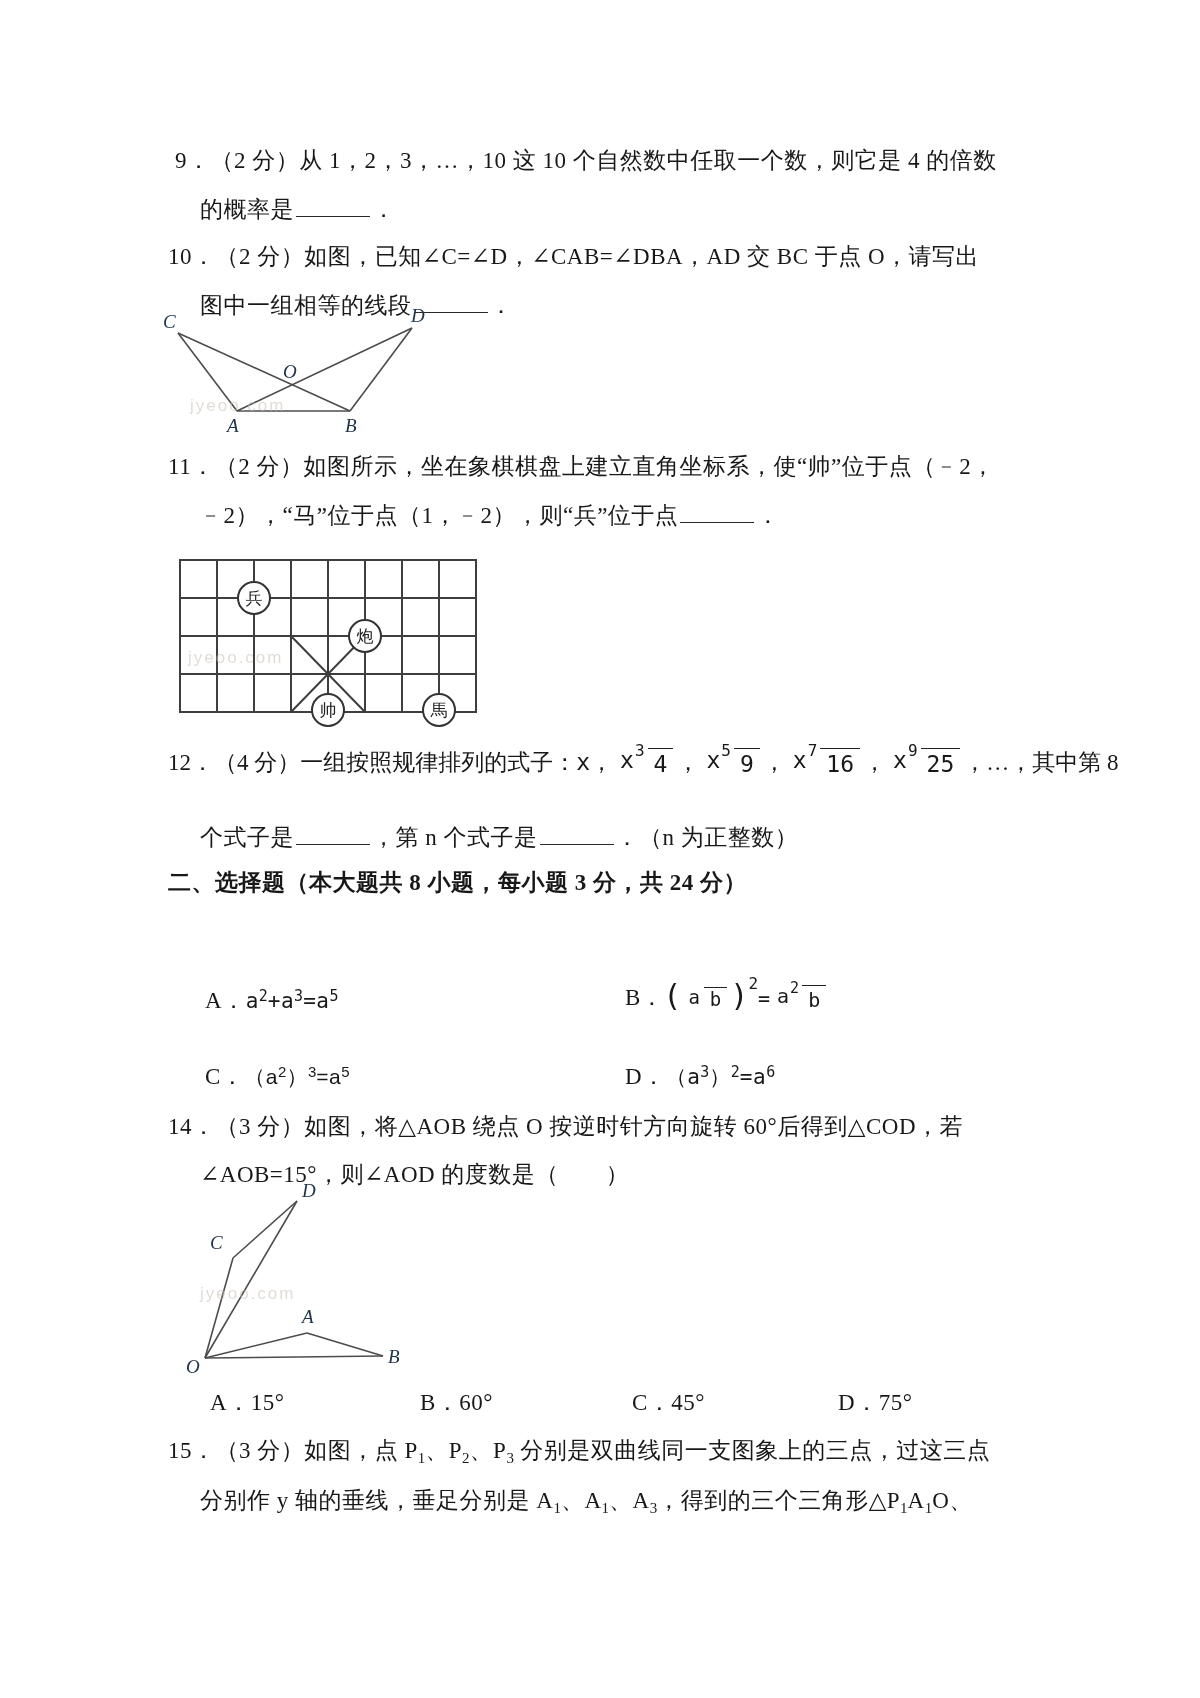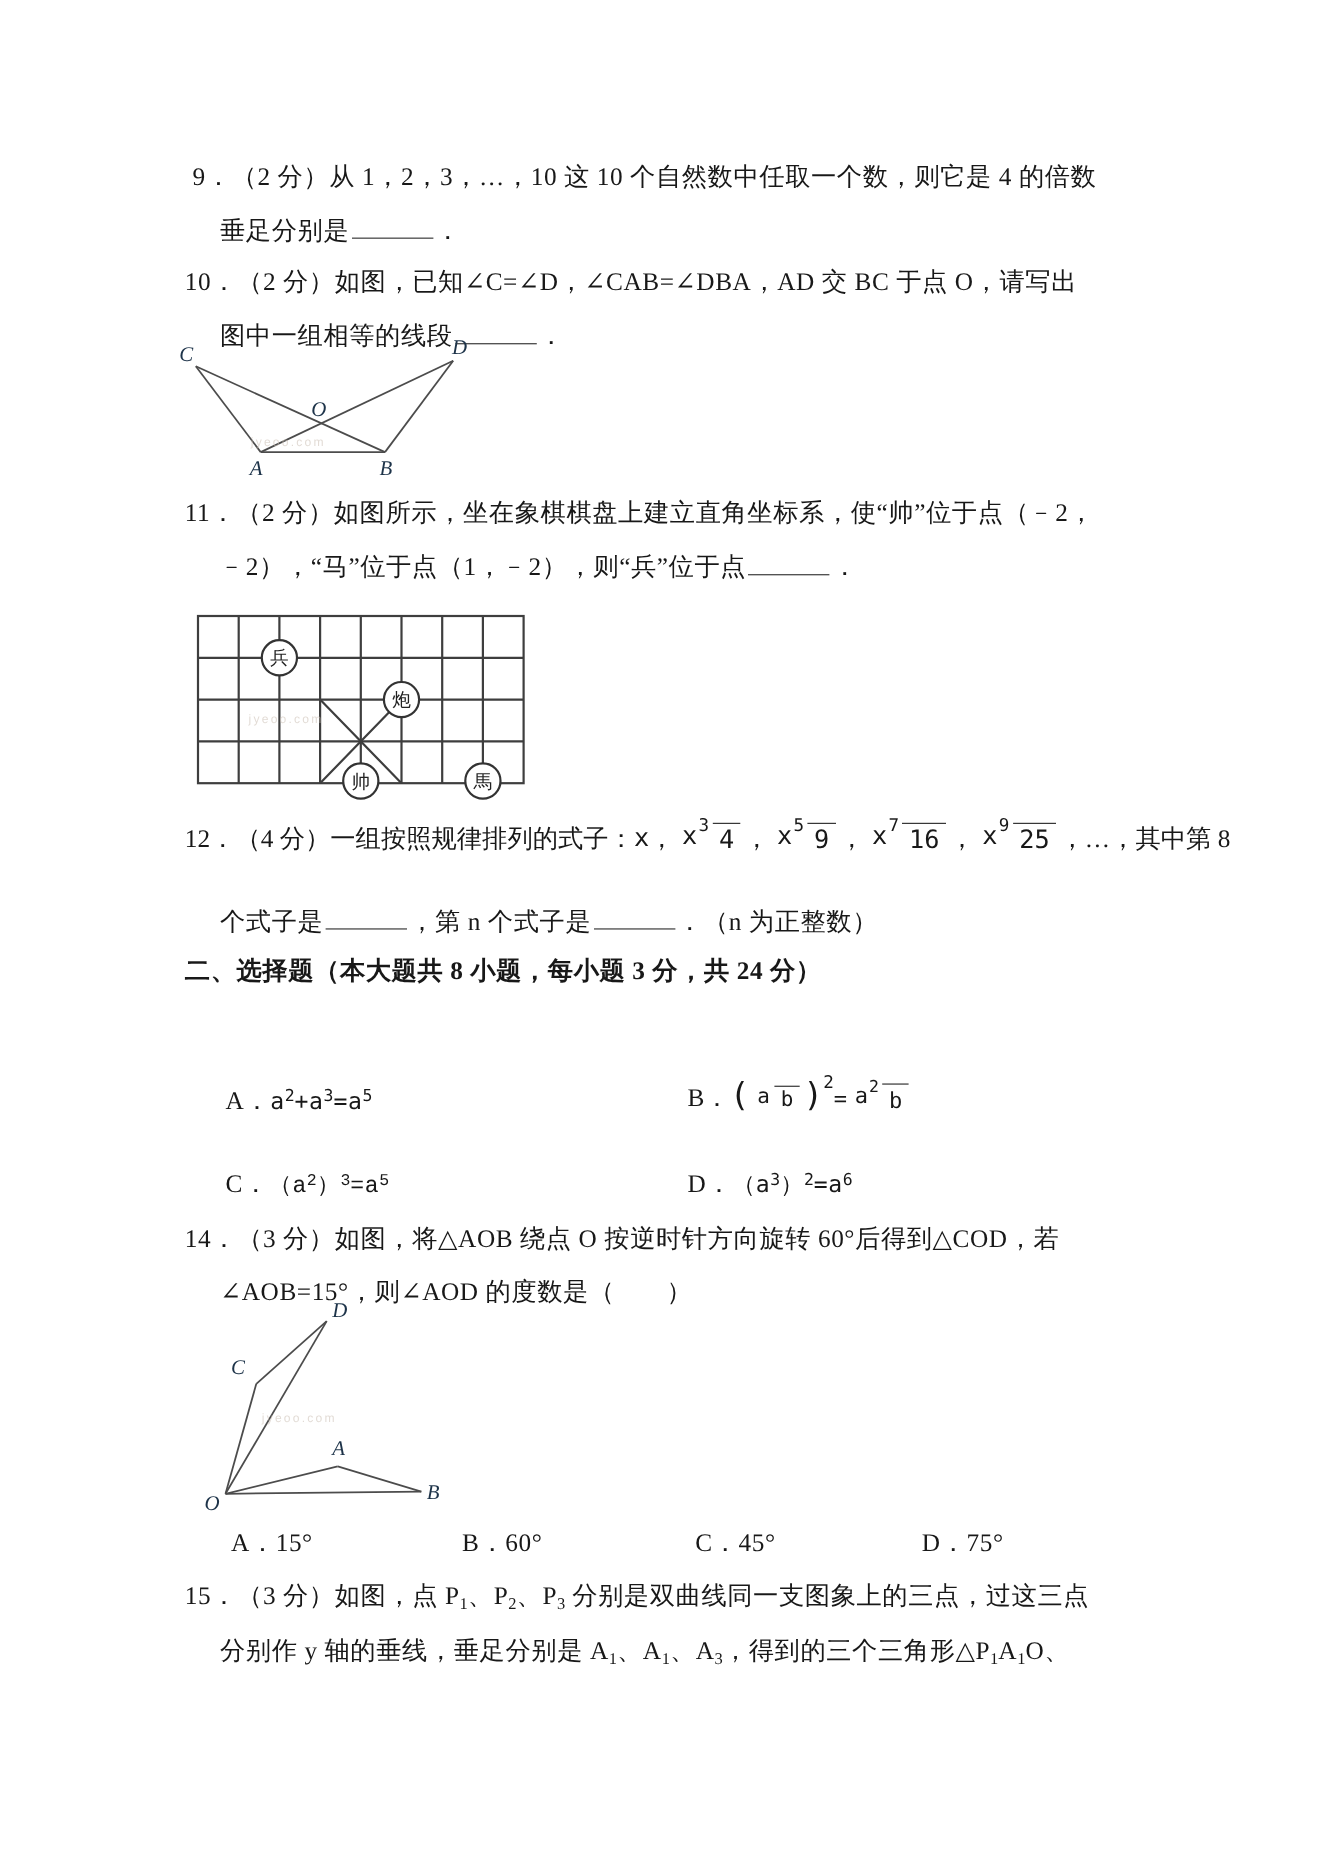--- a/index.html
+++ b/index.html
@@ -14,35 +14,35 @@
   sup.sp{font-size:15px;vertical-align:7px;letter-spacing:0;}
   sub.sb{font-size:15px;vertical-align:-5px;letter-spacing:0;}
   
   .frac{display:inline-flex;flex-direction:row;align-items:center;vertical-align:middle;line-height:1;margin:0 3px;font-family:"DejaVu Sans Mono","Liberation Mono",monospace;}
   .frac .top{padding:0 4px 3px 4px;}
   .frac .top .ex{font-size:16px;position:relative;top:-12px;left:1px;}
   .frac .den{border-top:1.6px solid #222;padding:4px 6px 0 6px;}
   .mathrow{position:absolute;display:flex;align-items:center;white-space:nowrap;}
   .paren{font-size:30px;font-weight:400;position:relative;top:-2px;}
   .exp2{font-size:16px;position:relative;top:-14px;}
-  .wm{position:absolute;color:#cbbfb4;opacity:.55;font-size:11px;letter-spacing:2px;font-family:"Liberation Sans",sans-serif;margin-left:38px;}
+  .wm{position:absolute;color:#cbbfb4;opacity:.55;font-size:17px;letter-spacing:2px;font-family:"Liberation Sans",sans-serif;}
   svg{position:absolute;overflow:visible;}
   .figlabel{font-style:italic;font-size:19px;fill:#1d3349;font-family:"Liberation Serif","DejaVu Serif",serif;}
   .figline{stroke:#4c4c4c;stroke-width:1.6;fill:none;}
   .boardline{stroke:#3e3e3e;stroke-width:2;fill:none;}
   .piece{fill:#ffffff;stroke:#333;stroke-width:2;}
   .piecetxt{font-size:17px;fill:#222;font-family:"Liberation Serif","DejaVu Serif",serif;}
 </style>
 </head>
 <body>
 
 <div class="page">
 
   <div class="qline" style="left:175px;top:146px">9．（2 分）从 1，2，3，…，10 这 10 个自然数中任取一个数，则它是 4 的倍数</div>
-  <div class="qline" style="left:200px;top:194px"><span>垂足分别是</span><span class="blank"></span><span>．</span></div>
+  <div class="qline" style="left:200px;top:194px"><span>的概率是</span><span class="blank"></span><span>．</span></div>
 
   <div class="qline" style="left:168px;top:242px">10．（2 分）如图，已知∠C=∠D，∠CAB=∠DBA，AD 交 BC 于点 O，请写出</div>
   <div class="qline" style="left:200px;top:290px"><span>图中一组相等的线段</span><span class="blank"></span><span>．</span></div>
 
   <svg style="left:155px;top:308px" width="285" height="135" viewBox="0 0 285 135">
     <path class="figline" d="M23,25 L82,103"></path>
     <path class="figline" d="M23,25 L195,103"></path>
     <path class="figline" d="M257,20 L82,103"></path>
     <path class="figline" d="M257,20 L195,103"></path>
     <path class="figline" d="M82,103 L195,103"></path>
@@ -125,21 +125,21 @@
       <span class="paren">)</span>
       <span class="exp2">2</span>
       <span>=</span>
       <span class="frac" style="font-size:20px">
           <span class="top"><span>a</span><span class="ex" style="font-size:15px;top:-10px">2</span></span>
           <span class="den">b</span>
         </span>
     </span>
   </div>
 
-  <div class="qline" style="left:205px;top:1062px"><span>C．</span><span style="font-family:Liberation Mono, monospace;font-size:21px"><span>（a</span><sup class="sp">2</sup><span>）</span><sup class="sp">3</sup><span>=a</span><sup class="sp">5</sup></span></div>
+  <div class="qline" style="left:205px;top:1062px"><span>C．</span><span style="font-family:Liberation Sans, sans-serif;font-size:21px"><span>（a</span><sup class="sp">2</sup><span>）</span><sup class="sp">3</sup><span>=a</span><sup class="sp">5</sup></span></div>
   <div class="qline" style="left:625px;top:1062px"><span>D．</span><span style="font-family:'DejaVu Sans Mono','Liberation Mono',monospace;font-size:21px"><span>（a</span><sup class="sp">3</sup><span>）</span><sup class="sp">2</sup><span>=a</span><sup class="sp">6</sup></span></div>
 
   <div class="qline" style="left:168px;top:1112px">14．（3 分）如图，将△AOB 绕点 O 按逆时针方向旋转 60°后得到△COD，若</div>
   <div class="qline" style="left:200px;top:1160px">∠AOB=15°，则∠AOD 的度数是（　　）</div>
 
   <svg style="left:158px;top:1183px" width="270" height="192" viewBox="0 0 270 192">
     <path class="figline" d="M47,175 L225,173"></path>
     <path class="figline" d="M47,175 L149,150"></path>
     <path class="figline" d="M149,150 L225,173"></path>
     <path class="figline" d="M47,175 L75,75"></path>

